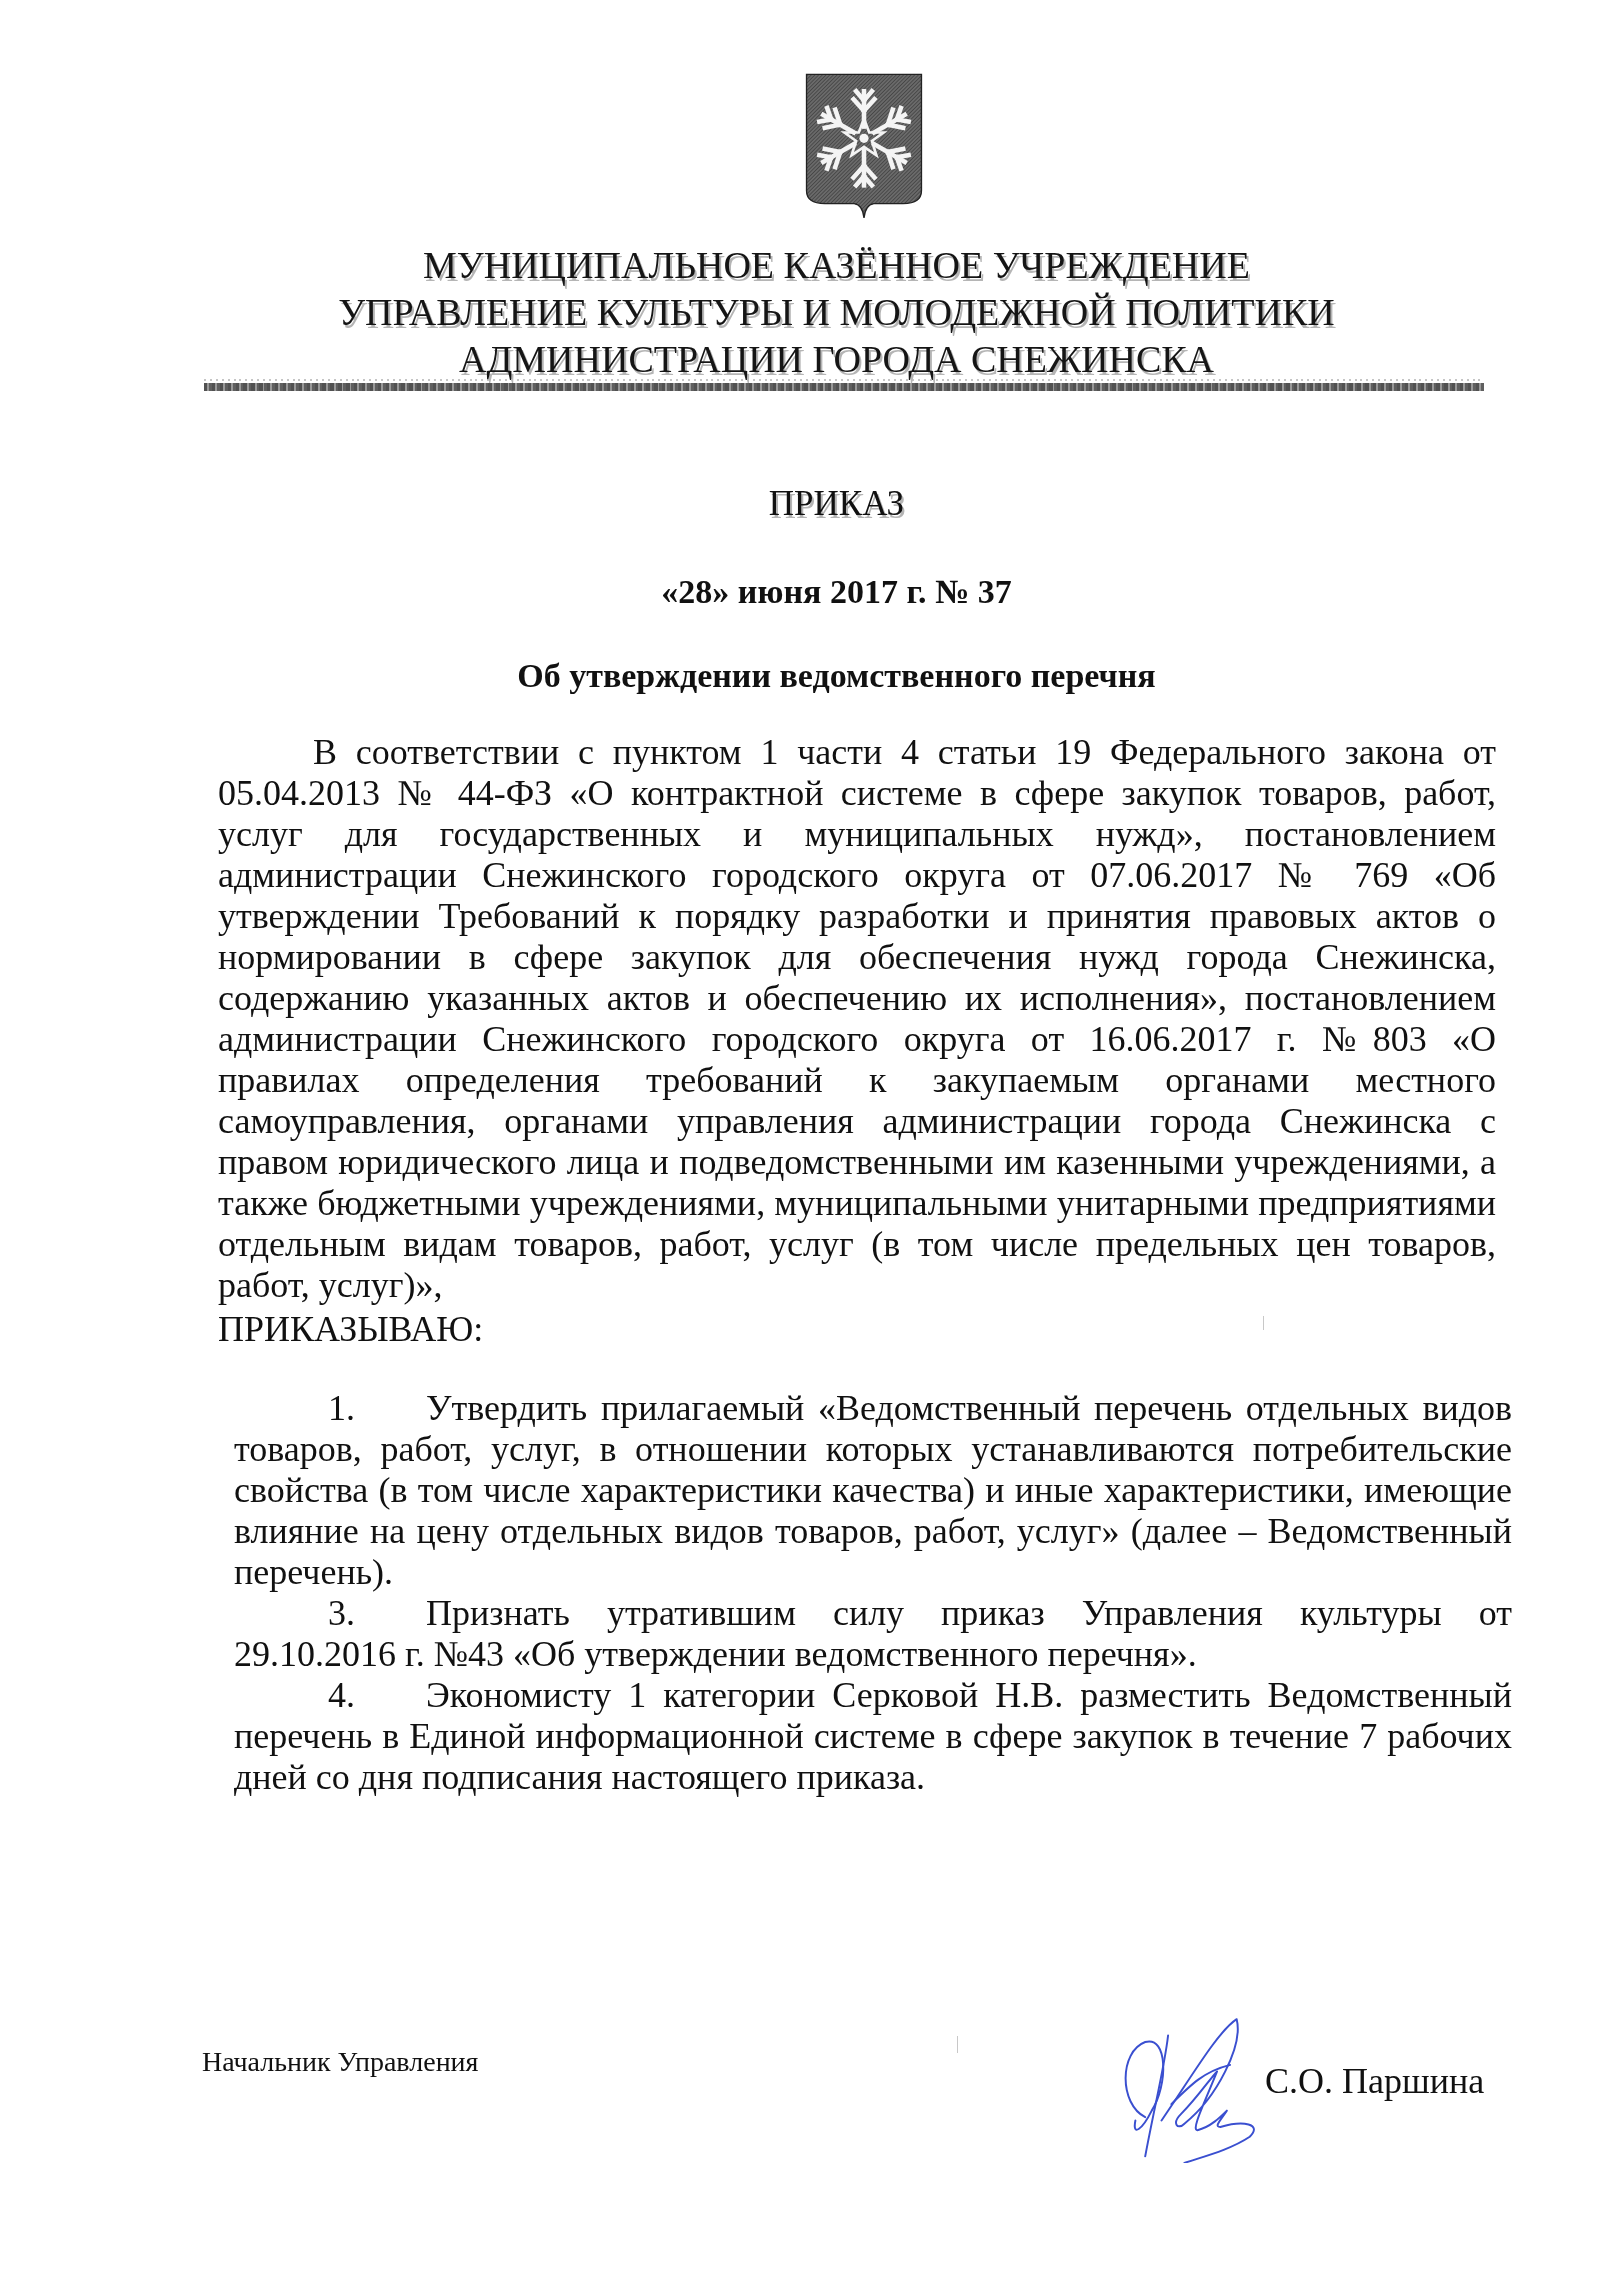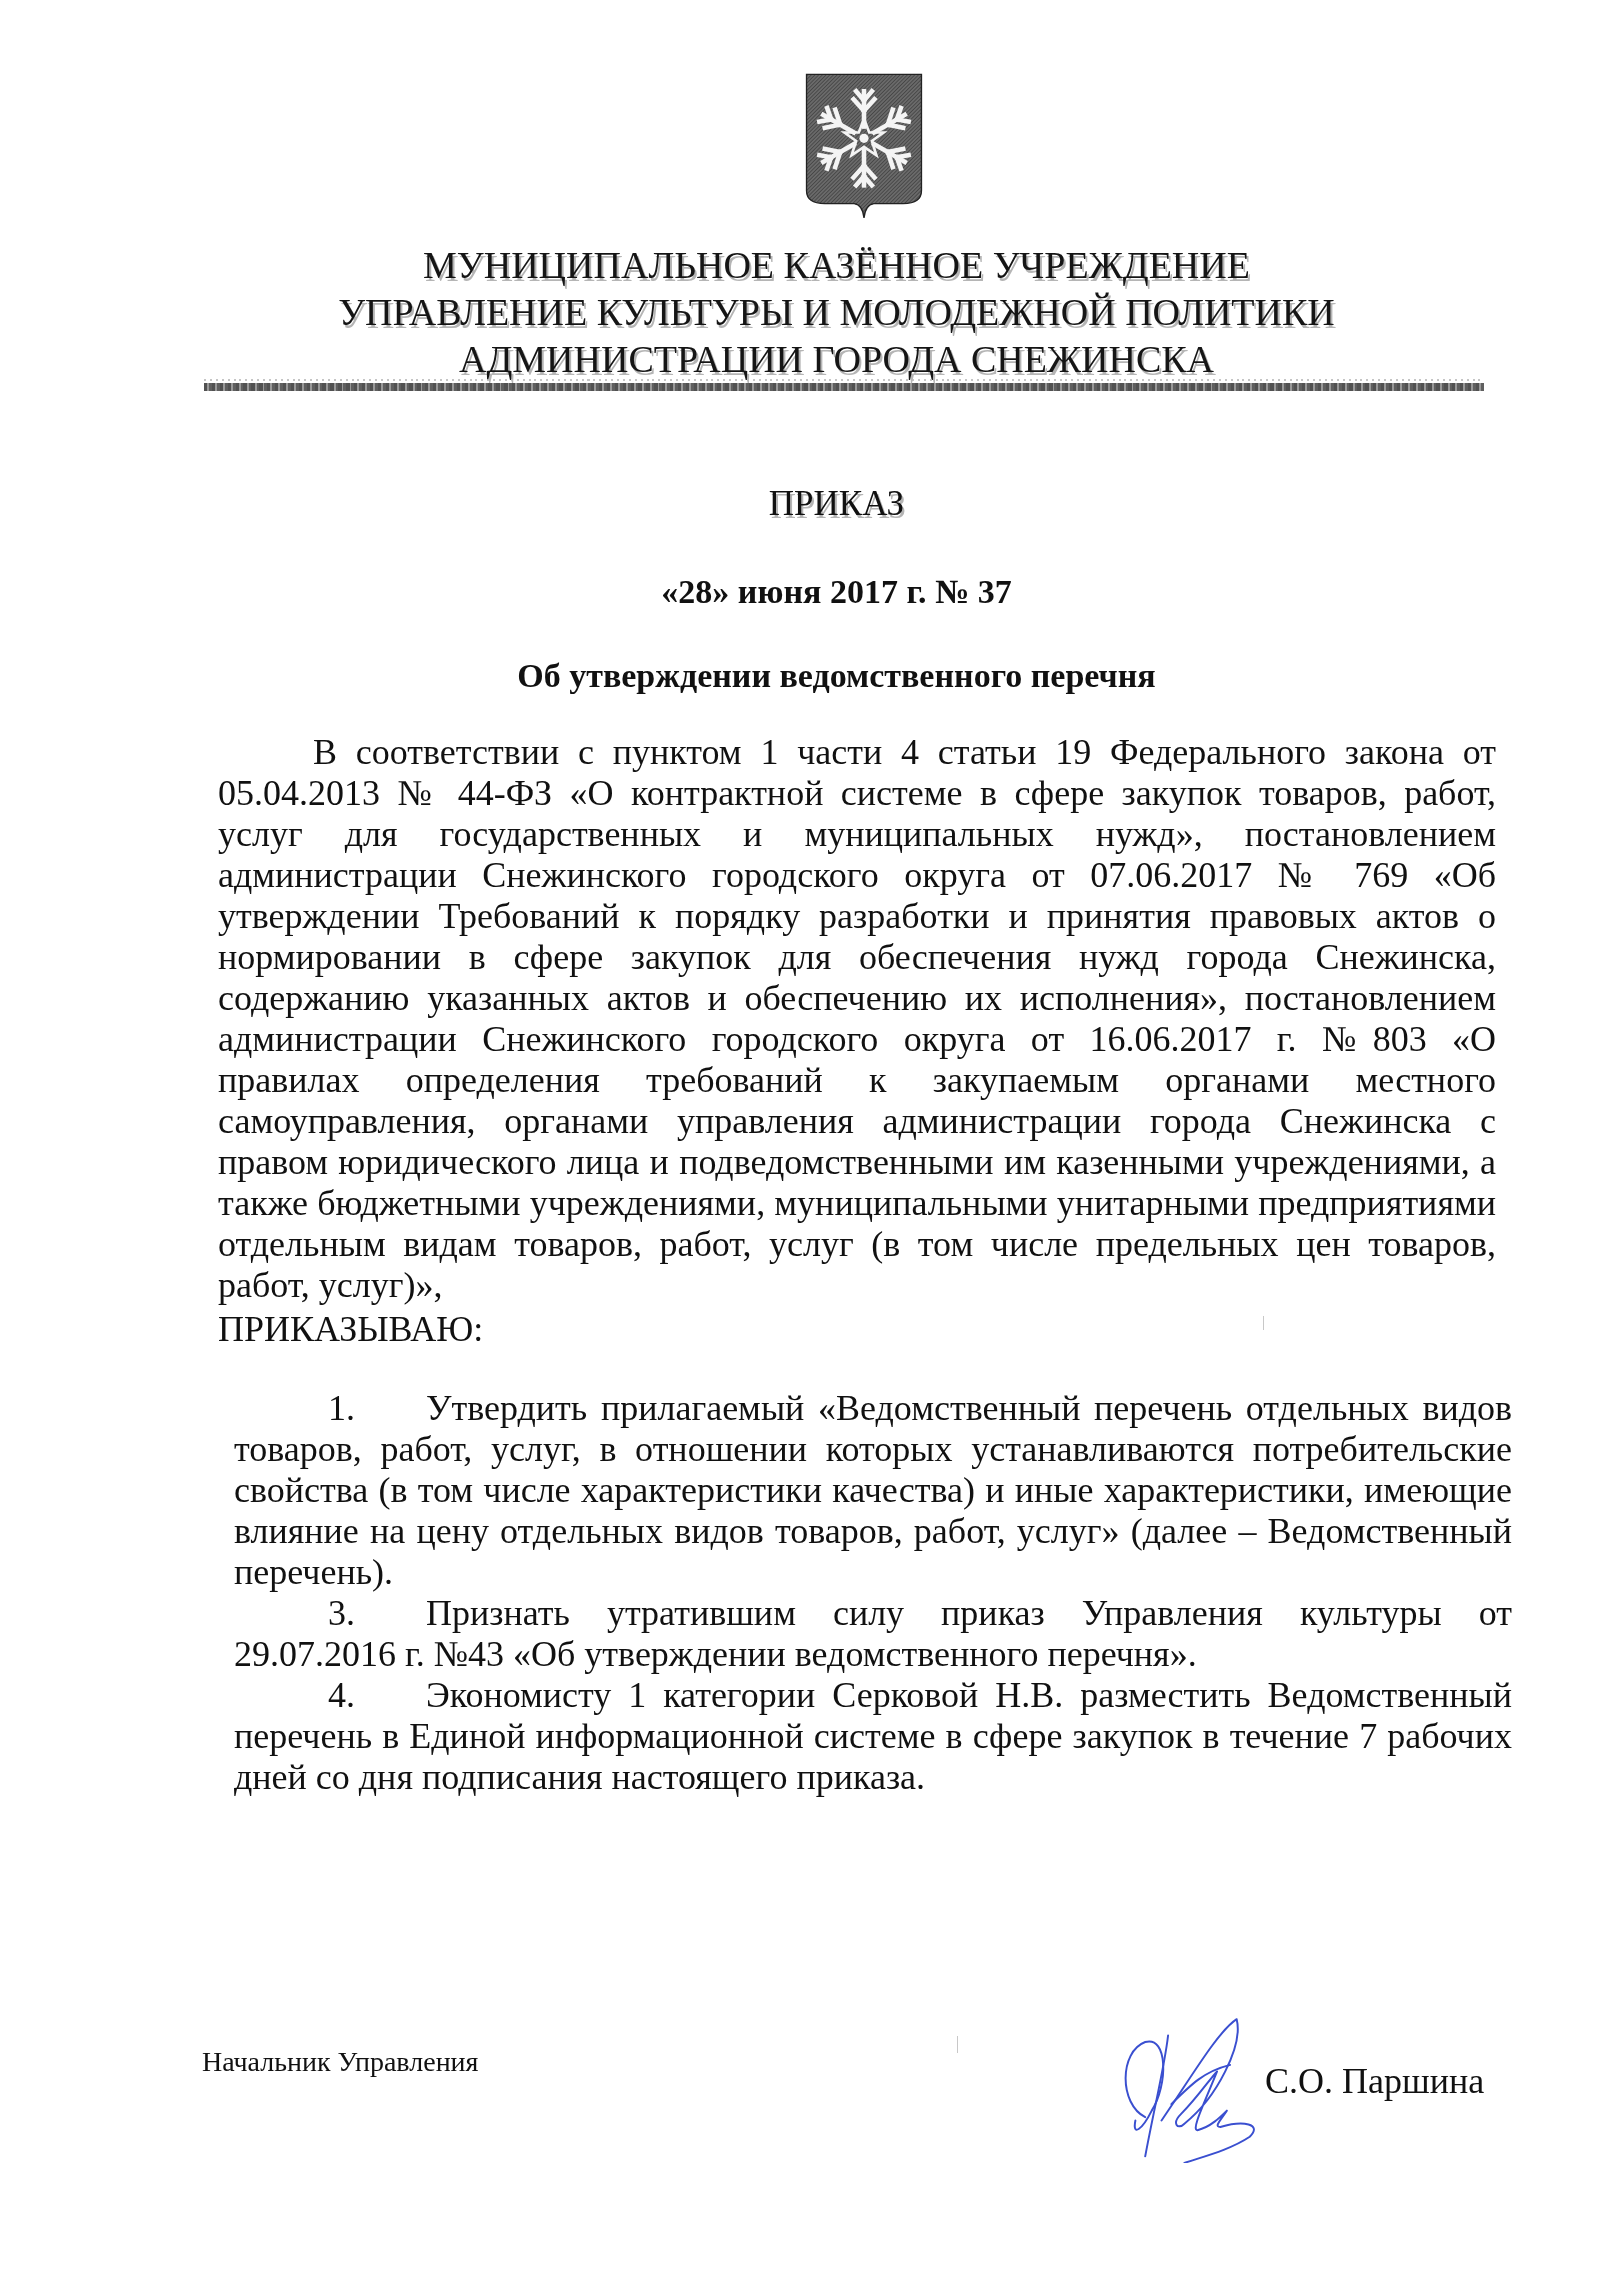--- a/index.html
+++ b/index.html
@@ -86,21 +86,21 @@
   <div class="order-title">ПРИКАЗ</div>
   <div class="order-date">«28» июня 2017 г. № 37</div>
   <div class="order-subject">Об утверждении ведомственного перечня</div>
 
   <div class="body-text preamble">В соответствии с пунктом 1 части 4 статьи 19 Федерального закона от 05.04.2013 № 44-ФЗ «О контрактной системе в сфере закупок товаров, работ, услуг для государственных и муниципальных нужд», постановлением администрации Снежинского городского округа от 07.06.2017 № 769 «Об утверждении Требований к порядку разработки и принятия правовых актов о нормировании в сфере закупок для обеспечения нужд города Снежинска, содержанию указанных актов и обеспечению их исполнения», постановлением администрации Снежинского городского округа от 16.06.2017 г. №803 «О правилах определения требований к закупаемым органами местного самоуправления, органами управления администрации города Снежинска с правом юридического лица и подведомственными им казенными учреждениями, а также бюджетными учреждениями, муниципальными унитарными предприятиями отдельным видам товаров, работ, услуг (в том числе предельных цен товаров, работ, услуг)»,</div>
 
   <div class="decree">ПРИКАЗЫВАЮ:</div>
 
   <div class="items">
     <div class="item"><span class="item-num">1.</span><span>Утвердить прилагаемый «Ведомственный перечень отдельных видов товаров, работ, услуг, в отношении которых устанавливаются потребительские свойства (в том числе характеристики качества) и иные характеристики, имеющие влияние на цену отдельных видов товаров, работ, услуг» (далее – Ведомственный перечень).</span></div>
-    <div class="item"><span class="item-num">3.</span><span>Признать утратившим силу приказ Управления культуры от 29.07.2016 г. №43 «Об утверждении ведомственного перечня».</span></div>
+    <div class="item"><span class="item-num">3.</span><span>Признать утратившим силу приказ Управления культуры от 29.10.2016 г. №43 «Об утверждении ведомственного перечня».</span></div>
     <div class="item"><span class="item-num">4.</span><span>Экономисту 1 категории Серковой Н.В. разместить Ведомственный перечень в Единой информационной системе в сфере закупок в течение 7 рабочих дней со дня подписания настоящего приказа.</span></div>
   </div>
 
   <div class="sign-role">Начальник Управления</div>
   <svg class="signature" viewBox="0 0 300 240">
     <g fill="none" stroke="#3a4fd0" stroke-width="3" stroke-linecap="round" stroke-linejoin="round">
       <path d="M60 170 C20 150 20 70 60 55 C95 45 95 120 70 160 C55 190 40 200 45 175"></path>
       <path d="M95 45 C90 90 75 150 60 230"></path>
       <path d="M85 175 C130 110 170 40 200 20 C210 60 170 140 120 180 C110 190 100 180 115 165 C140 140 160 110 170 100 C150 150 130 190 140 190 C160 185 175 170 185 160 C175 175 165 185 175 185 C210 175 240 180 220 200 C190 220 150 230 120 240"></path>
       <path d="M100 150 C130 120 150 100 190 90"></path>

